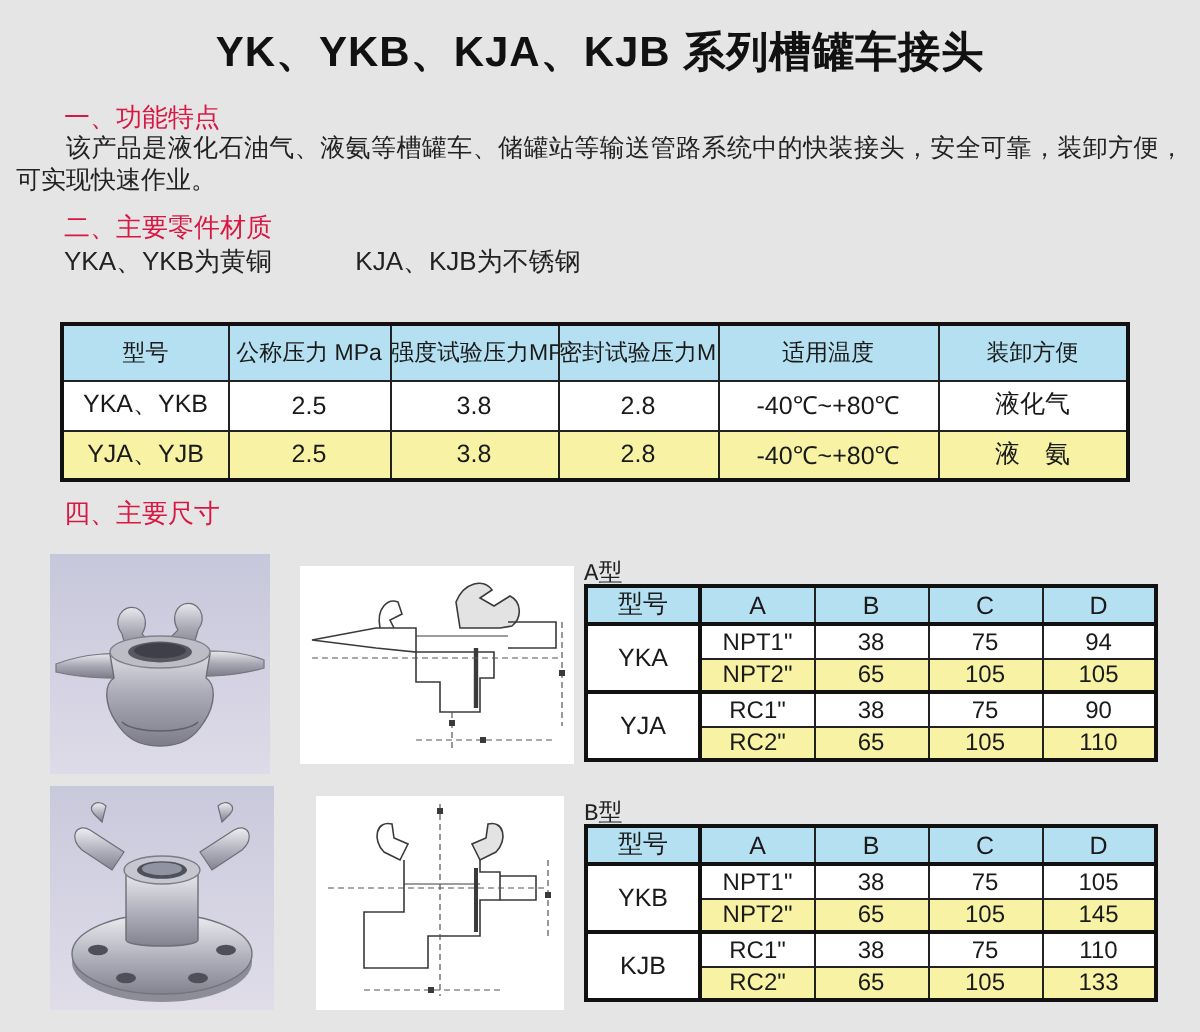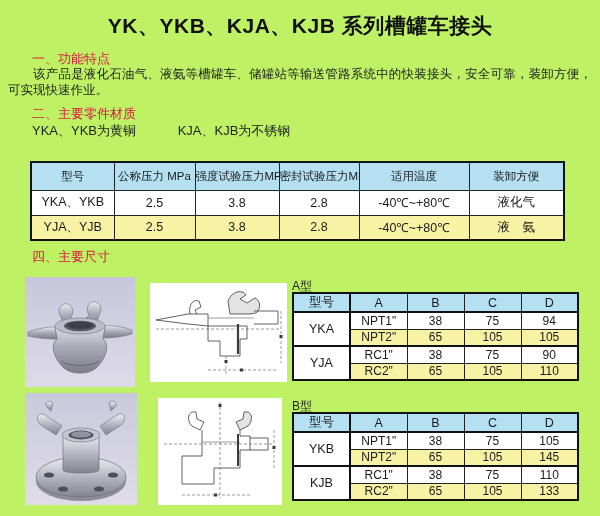--- a/index.html
+++ b/index.html
@@ -1,19 +1,19 @@
 <!DOCTYPE html>
 <html lang="zh"><head>
 <meta charset="utf-8">
 <style>
   * { margin:0; padding:0; box-sizing:border-box; }
   html,body { background:#ffffff; }
   .page {
     position:relative; width:600px; height:516px; margin:0 auto;
-    background:#bef264; overflow:hidden;
+    background:#e5e5e5; overflow:hidden;
     font-family:"Liberation Sans","DejaVu Sans",sans-serif;
     color:#1a1a1a;
   }
   .page-title {
     position:absolute; top:12px; left:0; width:100%;
     text-align:center; font-size:21px; font-weight:bold; color:#111;
     letter-spacing:0.5px;
   }
   .sec-heading {
     position:absolute; left:32px;
@@ -41,21 +41,21 @@
     border:1.2px solid #222; text-align:center; vertical-align:middle;
     overflow:hidden; white-space:nowrap;
   }
   .perf-table th {
     background:#b5e0f2; font-weight:normal; font-size:11.5px; height:28px;
   }
   .perf-table td { font-size:12.5px; height:25px; background:#ffffff; }
   .perf-table tr.hl td { background:#f8f3a4; }
 
   .dim-label { position:absolute; font-size:12px; color:#222;
-    font-family:Liberation Sans, sans-serif; }
+    font-family:Liberation Mono, monospace; }
   .dim-table { position:absolute; width:285px; border:2px solid #111; }
   .dim-table th, .dim-table td {
     border:1px solid #222; text-align:center; vertical-align:middle;
     overflow:hidden; white-space:nowrap;
   }
   .dim-table th {
     background:#b5e0f2; font-weight:normal; font-size:12.5px; height:17px;
     border-bottom:2px solid #111;
   }
   .dim-table td { font-size:12px; height:17px; background:#ffffff; }

